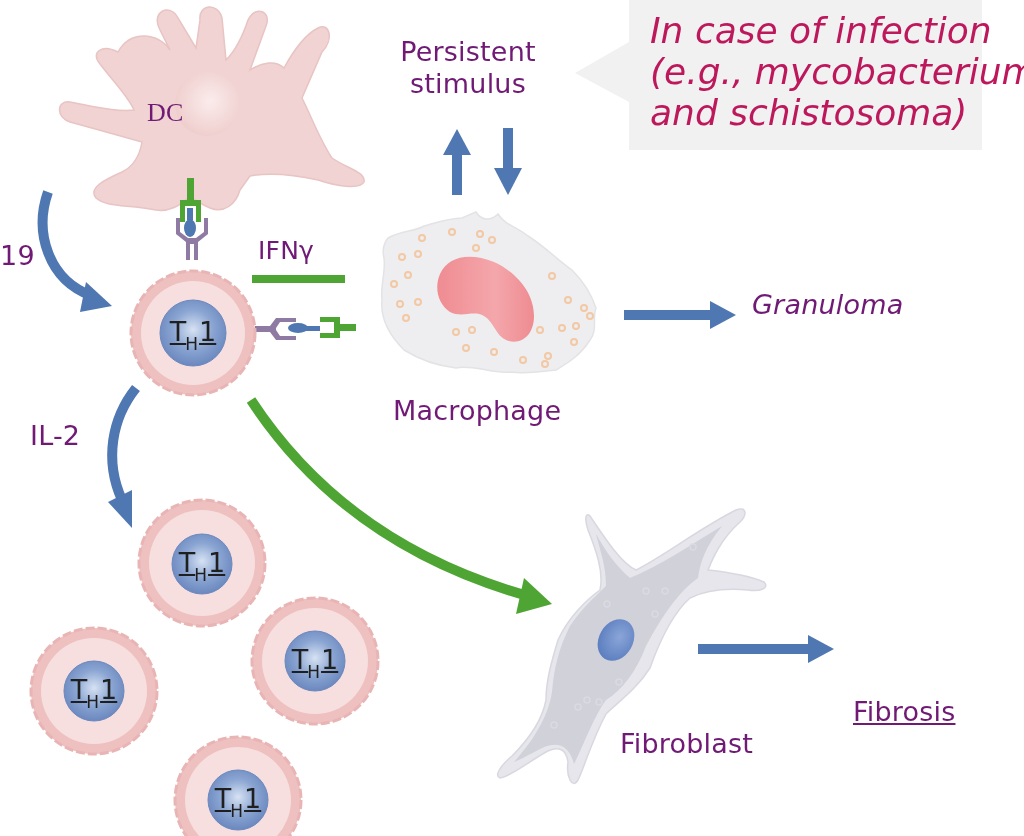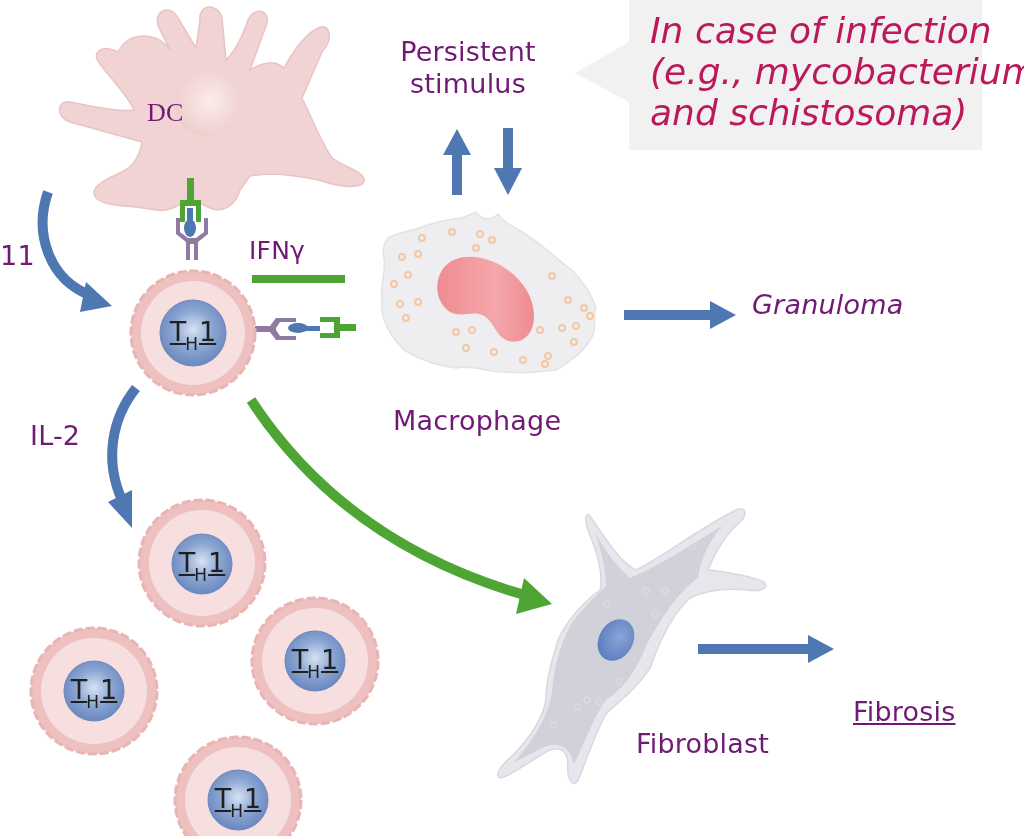--- a/index.html
+++ b/index.html
@@ -188,30 +188,30 @@
   </g>
 
   <g>
     <rect x="629" y="0" width="353" height="150" fill="#f1f1f1"></rect>
     <polygon points="629,42 575,73 629,102" fill="#f1f1f1"></polygon>
   </g>
 </svg>
 
 
 <div class="lbl" style="left:147px; top:98px; font-size:26px;font-family:Liberation Serif, serif;">DC</div>
-<div class="lbl" style="left:0px; top:240px;">11</div>
-<div class="lbl" style="left:249px; top:236px; font-size:25px;">IFNγ</div>
+<div class="lbl" style="left:0px; top:240px;">19</div>
+<div class="lbl" style="left:258px; top:236px; font-size:25px;">IFNγ</div>
 <div class="lbl" style="left:30px; top:420px;">IL-2</div>
 <div class="lbl center" style="left:398px; top:36px; width:140px;">
   <div>Persistent</div>
   <div>stimulus</div>
 </div>
-<div class="lbl" style="left:393px; top:405px;">Macrophage</div>
+<div class="lbl" style="left:393px; top:395px;">Macrophage</div>
 <div class="lbl" style="left:752px; top:289px;font-style:italic;">Granuloma</div>
-<div class="lbl" style="left:636px; top:728px;">Fibroblast</div>
+<div class="lbl" style="left:620px; top:728px;">Fibroblast</div>
 <div class="lbl" style="left:853px; top:696px;text-decoration:underline;">Fibrosis</div>
 
 <div class="bubble-text">
   <div>In case of infection</div>
   <div>(e.g., mycobacterium</div>
   <div>and schistosoma)</div>
 </div>
 
 
 <div class="th-label" style="left:153px; top:318px;">

